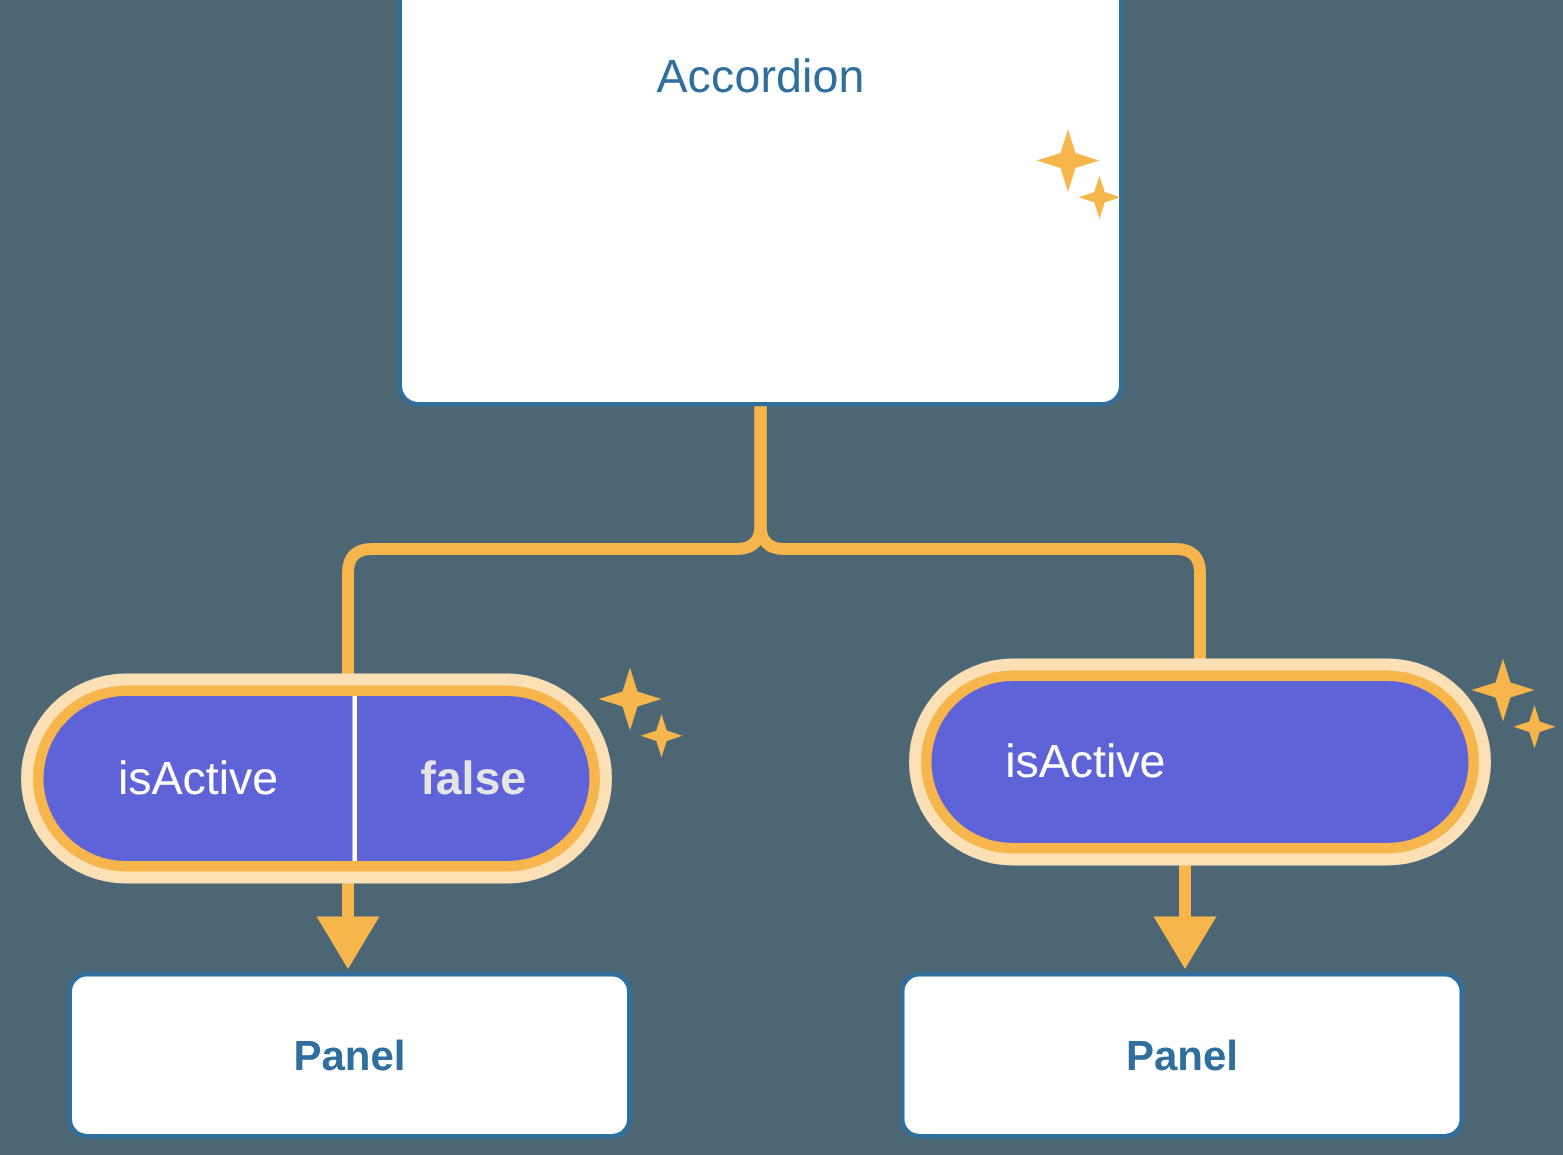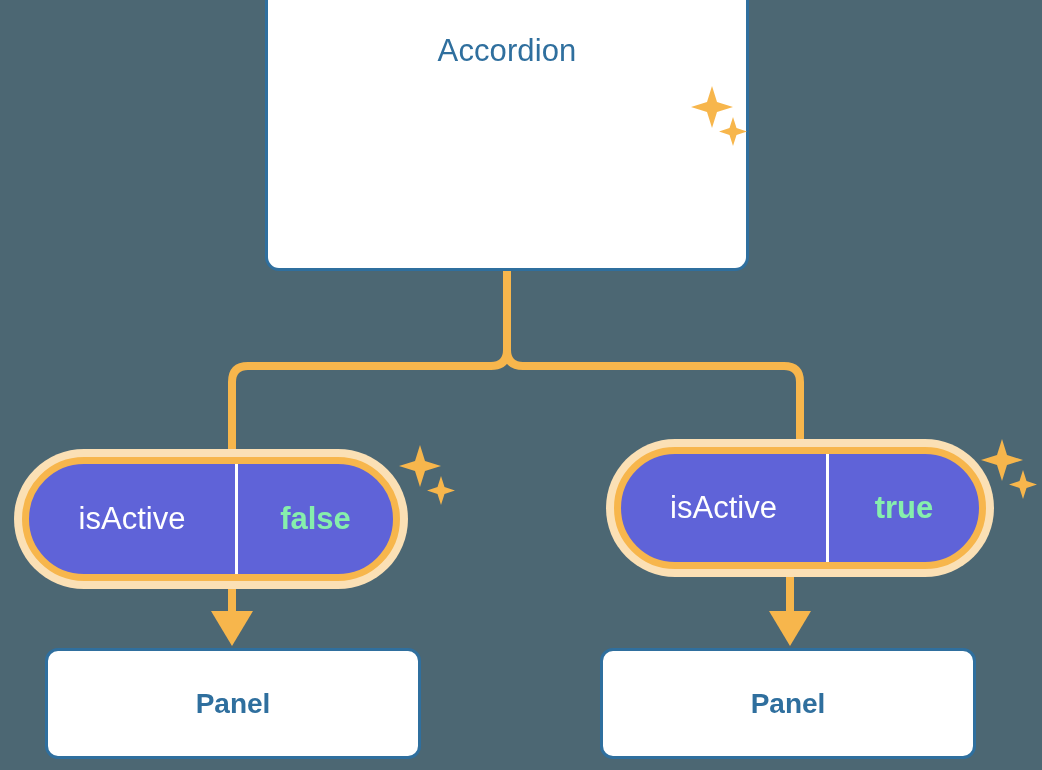--- a/index.html
+++ b/index.html
@@ -119,21 +119,21 @@
   .pill-solid {
     background: #5f63d8;
     text-align: center;
   }
   .pill-solid .seg-key {
     color: #ffffff;
     font-size: 31px;
     font-weight: 400;
   }
   .pill-solid .seg-val {
-    color: #86efac;
+    color: #e5e5e5;
     font-size: 31px;
     font-weight: 700;
     border-left: 3px solid #ffffff;
   }
 
   
   #pill-activeindex {
     left: 311px;
     top: 104px;
     width: 393px;
@@ -223,21 +223,20 @@
       <path d="M43 33 L46.5 44 L57 47.5 L46.5 51 L43 62 L39.5 51 L29 47.5 L39.5 44 Z" fill="#f7b64c"></path>
     </svg>
   </div>
 
   <div class="card panel-box" id="panel-left">
     <div class="panel-label">Panel</div>
   </div>
 
   <div class="pill pill-solid" id="pill-isactive-right">
     <div class="seg seg-key">isActive</div>
-    <div class="seg seg-val">true</div>
   </div>
 
   <div class="sparkle-group" id="sparkles-right-pill">
     <svg width="60" height="70" viewBox="0 0 60 70">
       <path d="M22 2 L27 18 L43 23 L27 28 L22 44 L17 28 L1 23 L17 18 Z" fill="#f7b64c"></path>
       <path d="M43 33 L46.5 44 L57 47.5 L46.5 51 L43 62 L39.5 51 L29 47.5 L39.5 44 Z" fill="#f7b64c"></path>
     </svg>
   </div>
 
   <div class="card panel-box" id="panel-right">

